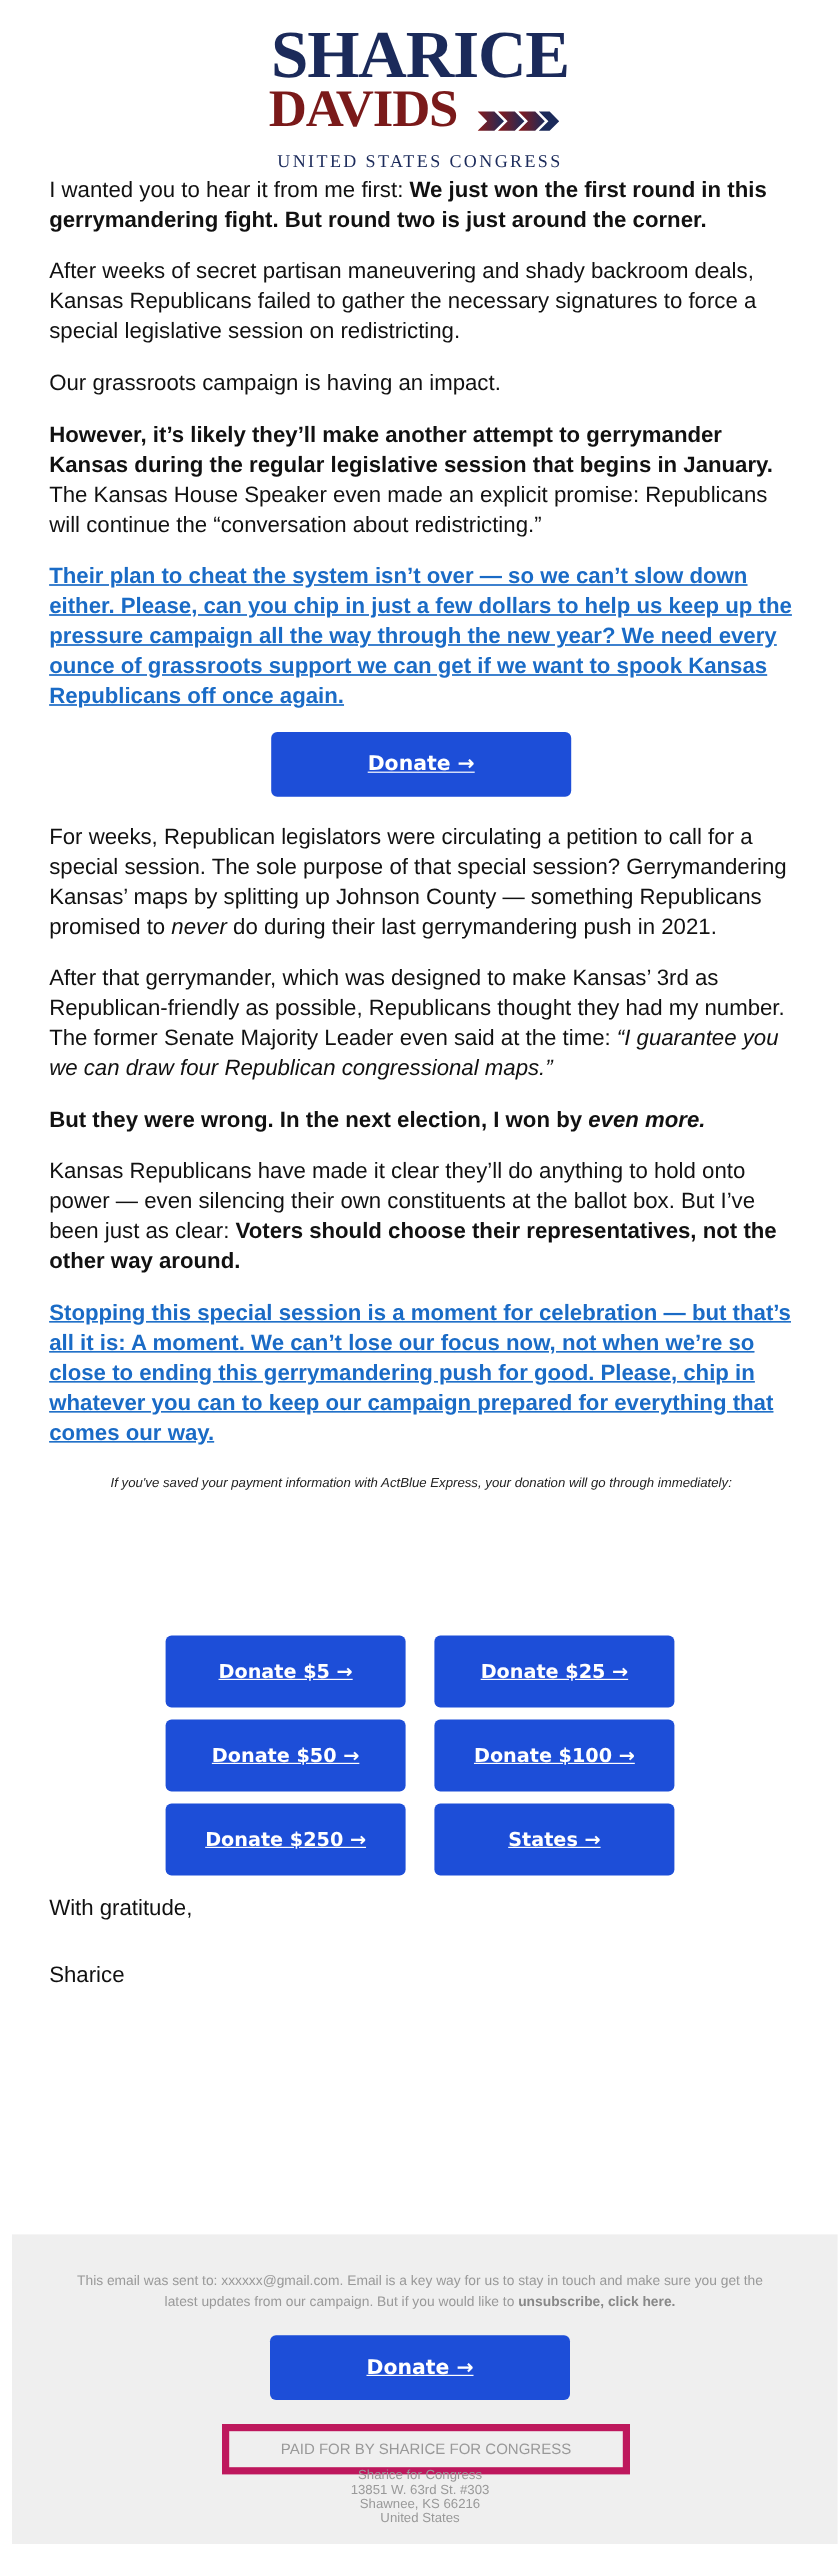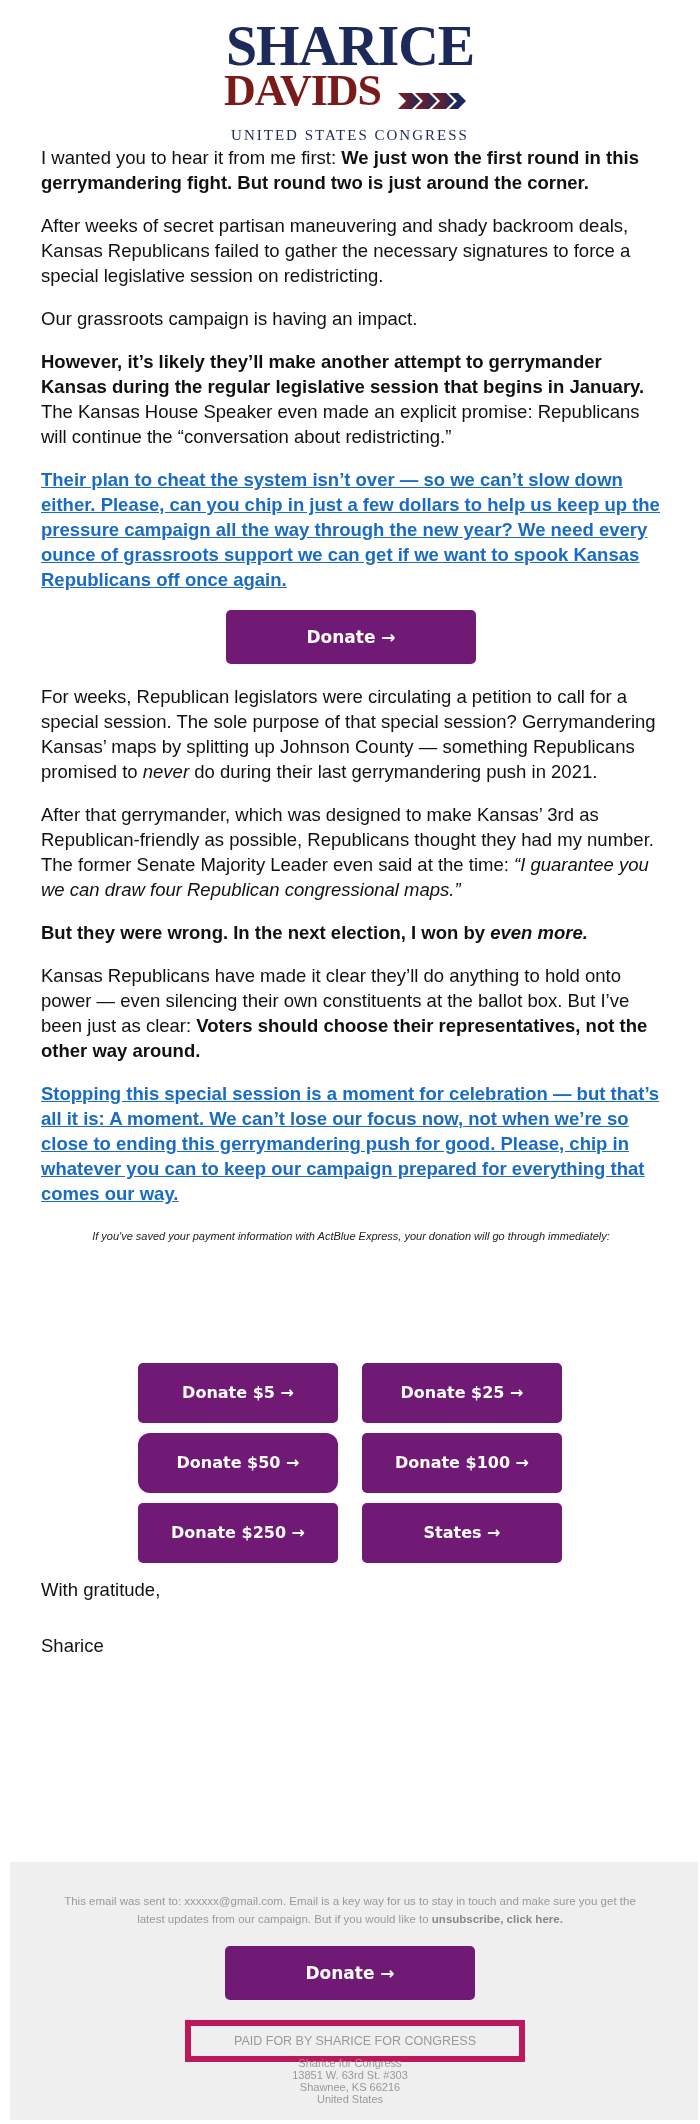--- a/index.html
+++ b/index.html
@@ -8,21 +8,21 @@
   .logo-wrap { position:relative; width:260px; height:115px; margin:18px auto 0; }
   .logo-sharice { position:absolute; left:0; top:0; width:260px; text-align:center; font-family:"Liberation Serif", serif; font-weight:bold; font-size:56px; line-height:56px; color:#1b2a5a; letter-spacing:-1px; }
   .logo-davids { position:absolute; left:4px; top:51px; font-family:"Liberation Serif", serif; font-weight:bold; font-size:44px; line-height:44px; color:#7a1a1a; letter-spacing:-1px; }
   .logo-chev { position:absolute; left:178px; top:73px; }
   .logo-congress { position:absolute; left:0; top:97px; width:260px; text-align:center; font-family:"Liberation Serif", serif; font-size:15px; letter-spacing:2px; color:#1b2a5a;margin-top:12px; }
   .content { position:absolute; left:41px; top:145px; width:620px; font-size:18.5px; line-height:25px; }
   .content p { margin:0 0 18px 0; }
   .content b { font-weight:bold; }
   .link-p { color:#1a6bc6; font-weight:bold; text-decoration:underline; }
   .link-p a { color:#1a6bc6; text-decoration:underline; }
-  .btn { display:block; background:#701a75; color:#fff; border-radius:5px; text-align:center; font-family:"DejaVu Sans", sans-serif; font-weight:bold; font-size:17px; cursor:pointer; }
+  .btn { display:block; background:#1d4ed8; color:#fff; border-radius:5px; text-align:center; font-family:"DejaVu Sans", sans-serif; font-weight:bold; font-size:17px; cursor:pointer;text-decoration:underline; }
   .btn-main { width:250px; height:54px; line-height:54px; margin:0 auto; }
   .note { font-size:11px; font-style:italic; text-align:center; color:#222; margin:0; }
   .grid { position:absolute; left:138px; top:1363px; width:424px; }
   .grid .btn { position:absolute; width:200px; height:60px; line-height:60px; font-size:16px; }
   .footer { position:absolute; left:10px; top:1862px; width:688px; height:258px; background:#efefef; text-align:center; }
   .footer-text { position:absolute; left:50px; top:30px; width:580px; font-size:11.5px; line-height:18px; color:#999; }
   .footer-text b { color:#888; }
   .footer .btn-main { position:absolute; left:215px; top:84px; width:250px; height:54px; line-height:54px; margin:0; }
   .paid { position:absolute; left:175px; top:158px; width:328px; height:30px; line-height:30px; border:6px solid #be185d; font-size:12.5px; color:#999; }
   .addr { position:absolute; left:0; top:195px; width:680px; font-size:11px; line-height:12px; color:#999; }
@@ -63,21 +63,21 @@
   <p><span>After that gerrymander, which was designed to make Kansas’ 3rd as Republican-friendly as possible, Republicans thought they had my number. The former Senate Majority Leader even said at the time: </span><i>“I guarantee you we can draw four Republican congressional maps.”</i></p>
   <p><b>But they were wrong. In the next election, I won by </b><b><i>even more.</i></b></p>
   <p><span>Kansas Republicans have made it clear they’ll do anything to hold onto power — even silencing their own constituents at the ballot box. But I’ve been just as clear: </span><b>Voters should choose their representatives, not the other way around.</b></p>
   <p class="link-p"><a>Stopping this special session is a moment for celebration — but that’s all it is: A moment. We can’t lose our focus now, not when we’re so close to ending this gerrymandering push for good. Please, chip in whatever you can to keep our campaign prepared for everything that comes our way.</a></p>
   <p class="note" style="margin-top:12px;">If you've saved your payment information with ActBlue Express, your donation will go through immediately:</p>
 </div>
 
 <div class="grid">
   <a class="btn" style="left:0;top:0;">Donate $5 →</a>
   <a class="btn" style="left:224px;top:0;">Donate $25 →</a>
-  <a class="btn" style="left:0;top:70px;border-radius:12px;">Donate $50 →</a>
+  <a class="btn" style="left:0;top:70px;">Donate $50 →</a>
   <a class="btn" style="left:224px;top:70px;">Donate $100 →</a>
   <a class="btn" style="left:0;top:140px;">Donate $250 →</a>
   <a class="btn" style="left:224px;top:140px;">States →</a>
 </div>
 
 <div style="position:absolute;left:41px;top:1577px;font-size:18.5px;line-height:25px;">
   <p style="margin:0 0 31px 0;">With gratitude,</p>
   <p style="margin:0;">Sharice</p>
 </div>
 

